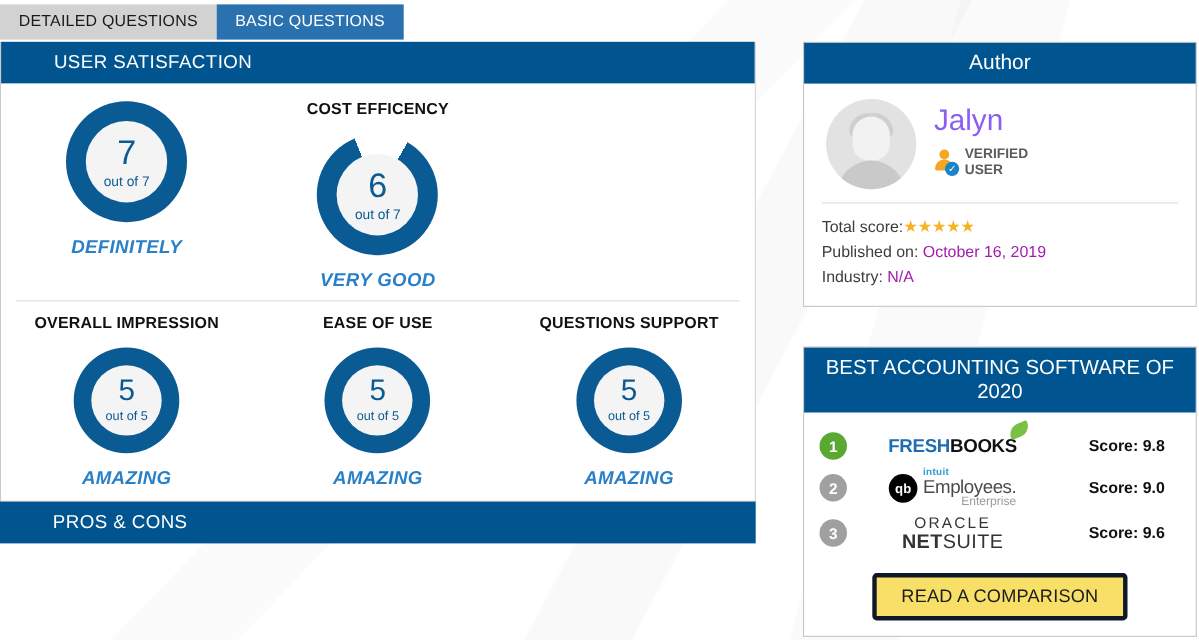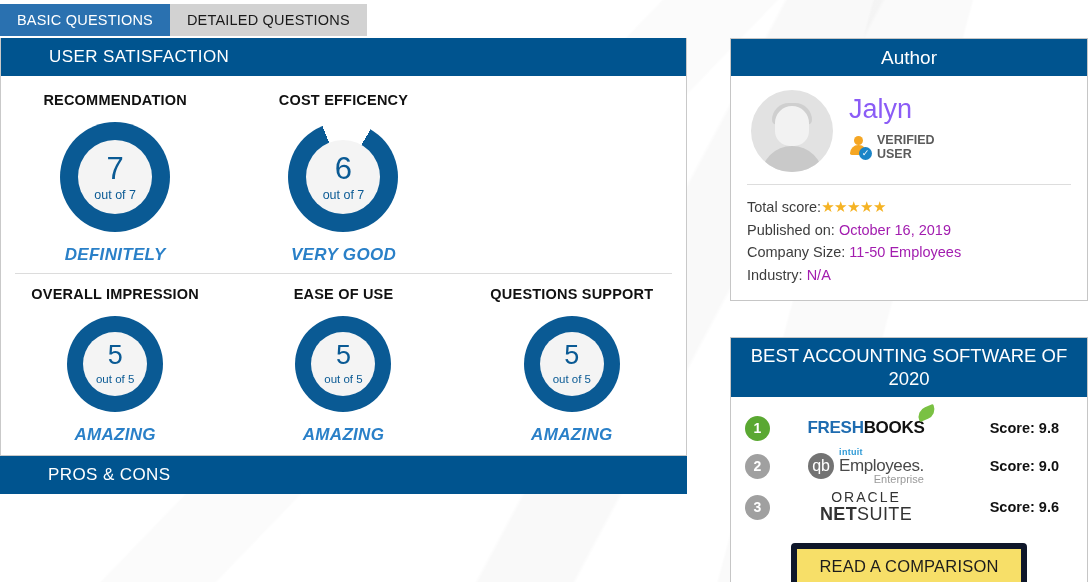--- a/index.html
+++ b/index.html
@@ -179,61 +179,60 @@
   .fb { position: relative; font-size: 17px; font-weight: bold; letter-spacing: -0.3px; }
   .fb .fresh { color: #1f6cb0; }
   .fb .books { color: #111; }
   .fb .leaf {
     position: absolute; right: -12px; top: -11px;
     width: 19px; height: 12px; background: #7ac143;
     border-radius: 12px 2px 12px 2px; transform: rotate(-22deg);
   }
   .qb { display: flex; align-items: center; gap: 5px; }
   .qb-mark {
-    width: 26px; height: 26px; border-radius: 50%; background: #737373;
-    color: #fff; font-size: 16px; font-weight: normal;
+    width: 26px; height: 26px; border-radius: 50%; background: #000000;
+    color: #fff; font-size: 12px; font-weight: bold;
     display: flex; align-items: center; justify-content: center;
   }
   .qb-text { line-height: 1.0; }
   .qb-intuit { font-size: 9px; color: #2e9ad6; font-weight: bold; letter-spacing: .3px; }
   .qb-name { font-size: 17px; color: #4a4a4a; letter-spacing: -0.4px; }
   .qb-ent { font-size: 11px; color: #9a9a9a; text-align: right; }
   .or { text-align: center; line-height: 1.05; }
   .or-oracle { font-size: 14px; color: #333; letter-spacing: 2px; font-weight: 500; }
   .or-ns { font-size: 18px; color: #333; letter-spacing: .4px; }
   .or-ns b { font-weight: bold; }
 
   .cmp-wrap { display: flex; justify-content: center; padding: 6px 0 14px; }
   .cmp-btn {
-    background: #f7df68; border: 6px solid #0f172a;
+    background: #f7df68; border: 4px solid #0f172a;
     color: #1c1c1c; font-size: 16.5px;
     padding: 8px 22px; border-radius: 4px; cursor: pointer;
     letter-spacing: .2px;
   }
 </style>
 </head>
 <body>
 
 <div id="root">
   <div class="watermark"></div>
 
   <div class="tabs">
+    <div class="tab inactive">DETAILED QUESTIONS</div>
     <div class="tab active">BASIC QUESTIONS</div>
-    <div class="tab inactive">DETAILED QUESTIONS</div>
   </div>
 
   <div class="left-col">
 
     <div class="panel">
       <div class="panel-head">USER SATISFACTION</div>
       <div class="panel-body">
 
         <div class="donut-row">
           <div class="metric">
-            <div class="label">RECOMMENDATION</div>
             <div class="donut" style="width:110px;height:110px;background:#0a5a94;">
               <div class="hole" style="left:18px;top:18px;width:74px;height:74px;">
                 <div class="score" style="font-size:31px;">7</div>
                 <div class="outof" style="font-size:12.5px;">out of 7</div>
               </div>
             </div>
             <div class="verdict">DEFINITELY</div>
           </div>
 
           <div class="metric">
@@ -320,24 +319,20 @@
           </div>
         </div>
         <div class="author-hr"></div>
         <div class="meta-list">
           <div class="meta-line">
             <span>Total score:</span><span class="stars">★★★★★</span>
           </div>
           <div class="meta-line">
             <span>Published on:</span>
             <span class="val">October 16, 2019</span>
-          </div>
-          <div class="meta-line">
-            <span>Company Size:</span>
-            <span class="val">11-50 Employees</span>
           </div>
           <div class="meta-line">
             <span>Industry:</span>
             <span class="val">N/A</span>
           </div>
         </div>
       </div>
     </div>
 
     <div class="card">

